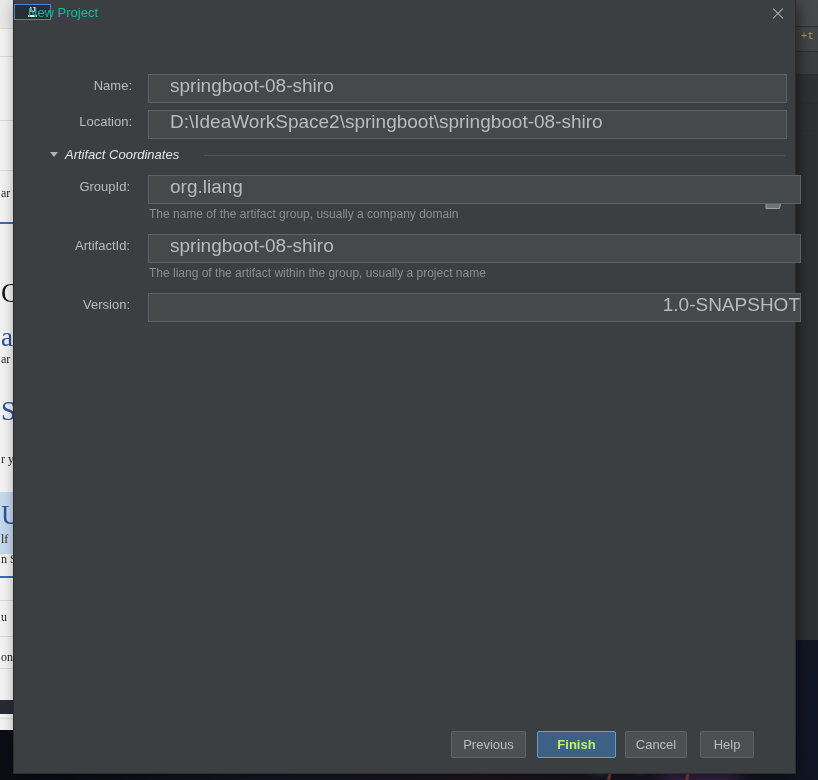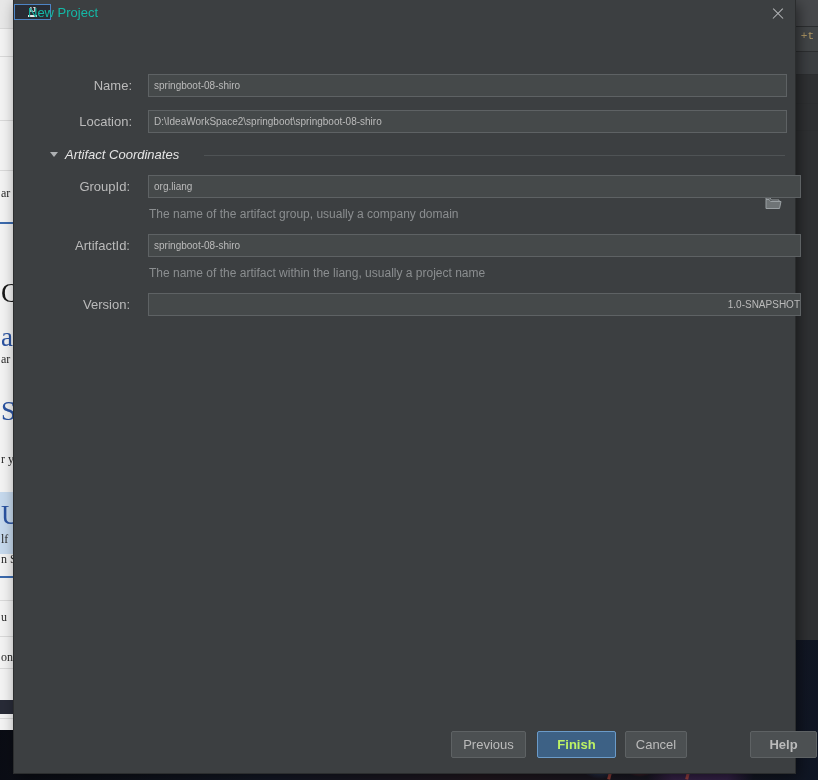--- a/index.html
+++ b/index.html
@@ -230,28 +230,28 @@
     text-align: right;
     font-size: 13px;
     color: #bbbbbb;
     line-height: 24px;
   }
   .lbl-main { left: -82px; }   
   .lbl-sub  { left: -84px; }   
 
   .field {
     position: absolute;
-    height: 23px;
+    height: 29px;
     background: #45494a;
     border: 1px solid #5e6264;
     box-sizing: border-box;
-    font-size: 10px;
+    font-size: 19px;
     color: #bbbbbb;
     line-height: 21px;
-    padding-left: 5px;
+    padding-left: 21px;
     white-space: nowrap;
     overflow: hidden;
   }
   .field.has-browse { padding-right: 28px; }
   .browse-icon {
     position: absolute;
     right: 4px;
     top: 3px;
     width: 17px;
     height: 15px;
@@ -420,29 +420,29 @@
     <div class="row" style="top:147px;">
       <div class="lbl lbl-sub">GroupId:</div>
       <div class="field" style="left:134px;width:653px;">org.liang</div>
     </div>
     <div class="hint" style="left:135px;top:178px;">The name of the artifact group, usually a company domain</div>
 
     <div class="row" style="top:206px;">
       <div class="lbl lbl-sub">ArtifactId:</div>
       <div class="field" style="left:134px;width:653px;">springboot-08-shiro</div>
     </div>
-    <div class="hint" style="left:135px;top:237px;">The name of the artifact within the liang, usually a project name</div>
+    <div class="hint" style="left:135px;top:237px;">The liang of the artifact within the group, usually a project name</div>
 
     <div class="row" style="top:265px;">
       <div class="lbl lbl-sub">Version:</div>
       <div class="field" style="left:134px;width:653px;text-align:right;">1.0-SNAPSHOT</div>
     </div>
 
   </div>
 
   <div class="footer">
     <div class="btn" style="left:437px;width:75px;">Previous</div>
     <div class="btn primary" style="left:523px;width:79px;">Finish</div>
     <div class="btn" style="left:611px;width:62px;">Cancel</div>
-    <div class="btn" style="left:736px;width:67px;font-weight:bold;">Help</div>
+    <div class="btn" style="left:686px;width:54px;">Help</div>
   </div>
 
 </div>
 
 </body></html>

